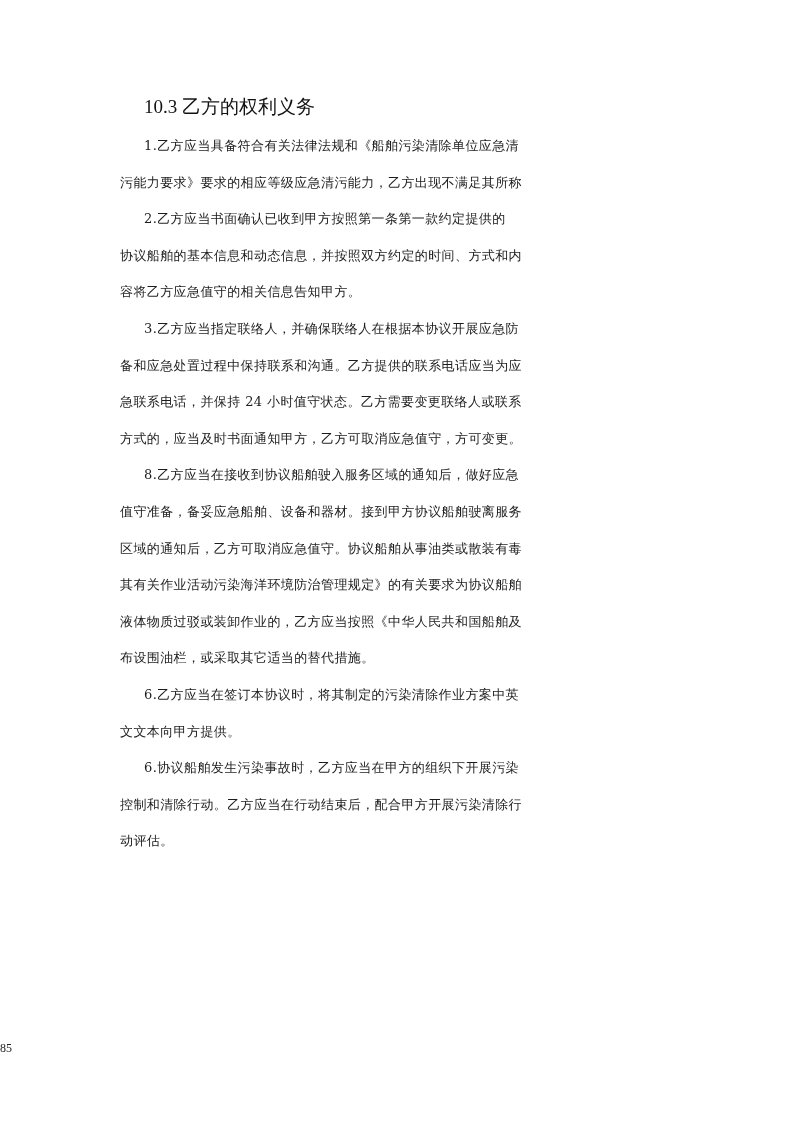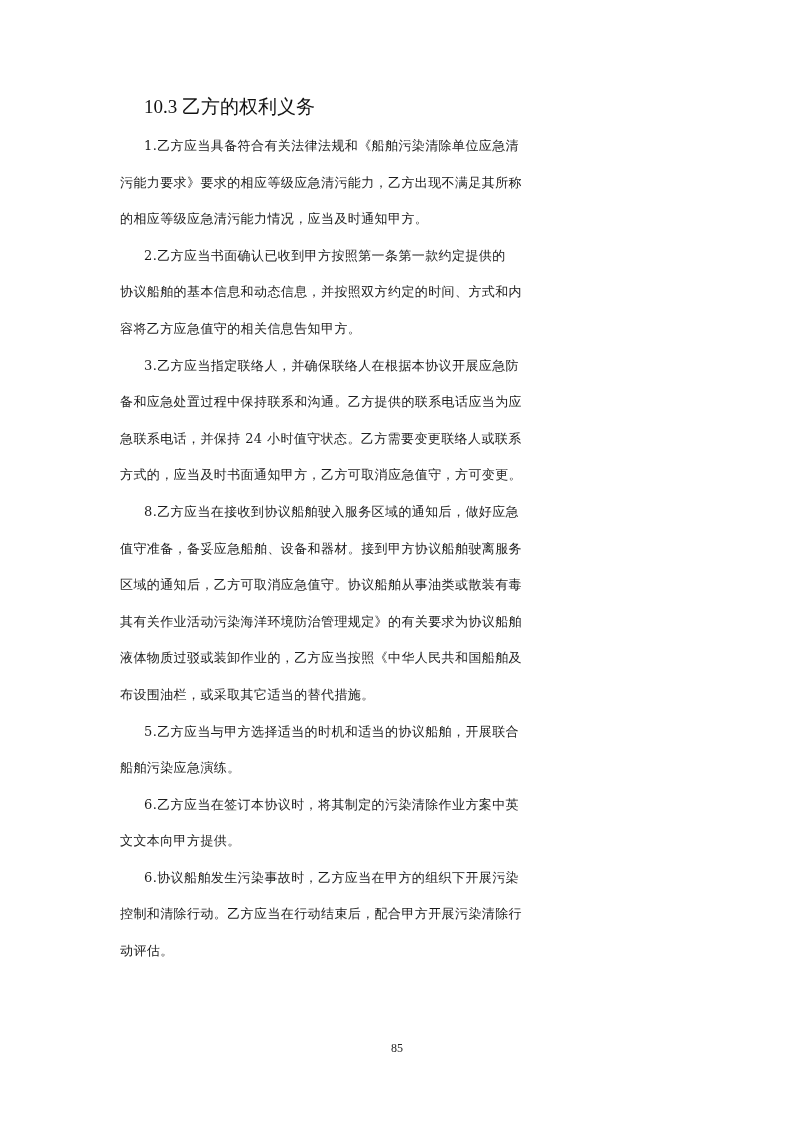--- a/index.html
+++ b/index.html
@@ -51,38 +51,37 @@
       color: #1c1c1c;
     }
     .line.first {
       padding-left: 24px;
     }
     .page-number {
       position: absolute;
       left: 0;
       width: 794px;
       top: 1041px;
-      text-align: center;
+      text-align: left;
       font-family: "Liberation Serif", "DejaVu Serif", serif;
       font-size: 12px;
       color: #222;
     }
   </style>
 </head>
 <body>
 
 <div class="page">
   <div class="content">
 
     <div class="heading">10.3 乙方的权利义务</div>
 
     <div class="para">
       <div class="line first">1.乙方应当具备符合有关法律法规和《船舶污染清除单位应急清</div>
       <div class="line">污能力要求》要求的相应等级应急清污能力，乙方出现不满足其所称</div>
-      <div class="line">的相应等级应急清污能力情况，应当及时通知甲方。</div>
     </div>
 
     <div class="para">
       <div class="line first">2.乙方应当书面确认已收到甲方按照第一条第一款约定提供的</div>
       <div class="line">协议船舶的基本信息和动态信息，并按照双方约定的时间、方式和内</div>
       <div class="line">容将乙方应急值守的相关信息告知甲方。</div>
     </div>
 
     <div class="para">
       <div class="line first">3.乙方应当指定联络人，并确保联络人在根据本协议开展应急防</div>
@@ -93,24 +92,20 @@
 
     <div class="para">
       <div class="line first">8.乙方应当在接收到协议船舶驶入服务区域的通知后，做好应急</div>
       <div class="line">值守准备，备妥应急船舶、设备和器材。接到甲方协议船舶驶离服务</div>
       <div class="line">区域的通知后，乙方可取消应急值守。协议船舶从事油类或散装有毒</div>
       <div class="line">其有关作业活动污染海洋环境防治管理规定》的有关要求为协议船舶</div>
       <div class="line">液体物质过驳或装卸作业的，乙方应当按照《中华人民共和国船舶及</div>
       <div class="line">布设围油栏，或采取其它适当的替代措施。</div>
     </div>
 
-    <div class="para">
-      <div class="line first">5.乙方应当与甲方选择适当的时机和适当的协议船舶，开展联合</div>
-      <div class="line">船舶污染应急演练。</div>
-    </div>
 
     <div class="para">
       <div class="line first">6.乙方应当在签订本协议时，将其制定的污染清除作业方案中英</div>
       <div class="line">文文本向甲方提供。</div>
     </div>
 
     <div class="para">
       <div class="line first">6.协议船舶发生污染事故时，乙方应当在甲方的组织下开展污染</div>
       <div class="line">控制和清除行动。乙方应当在行动结束后，配合甲方开展污染清除行</div>
       <div class="line">动评估。</div>

